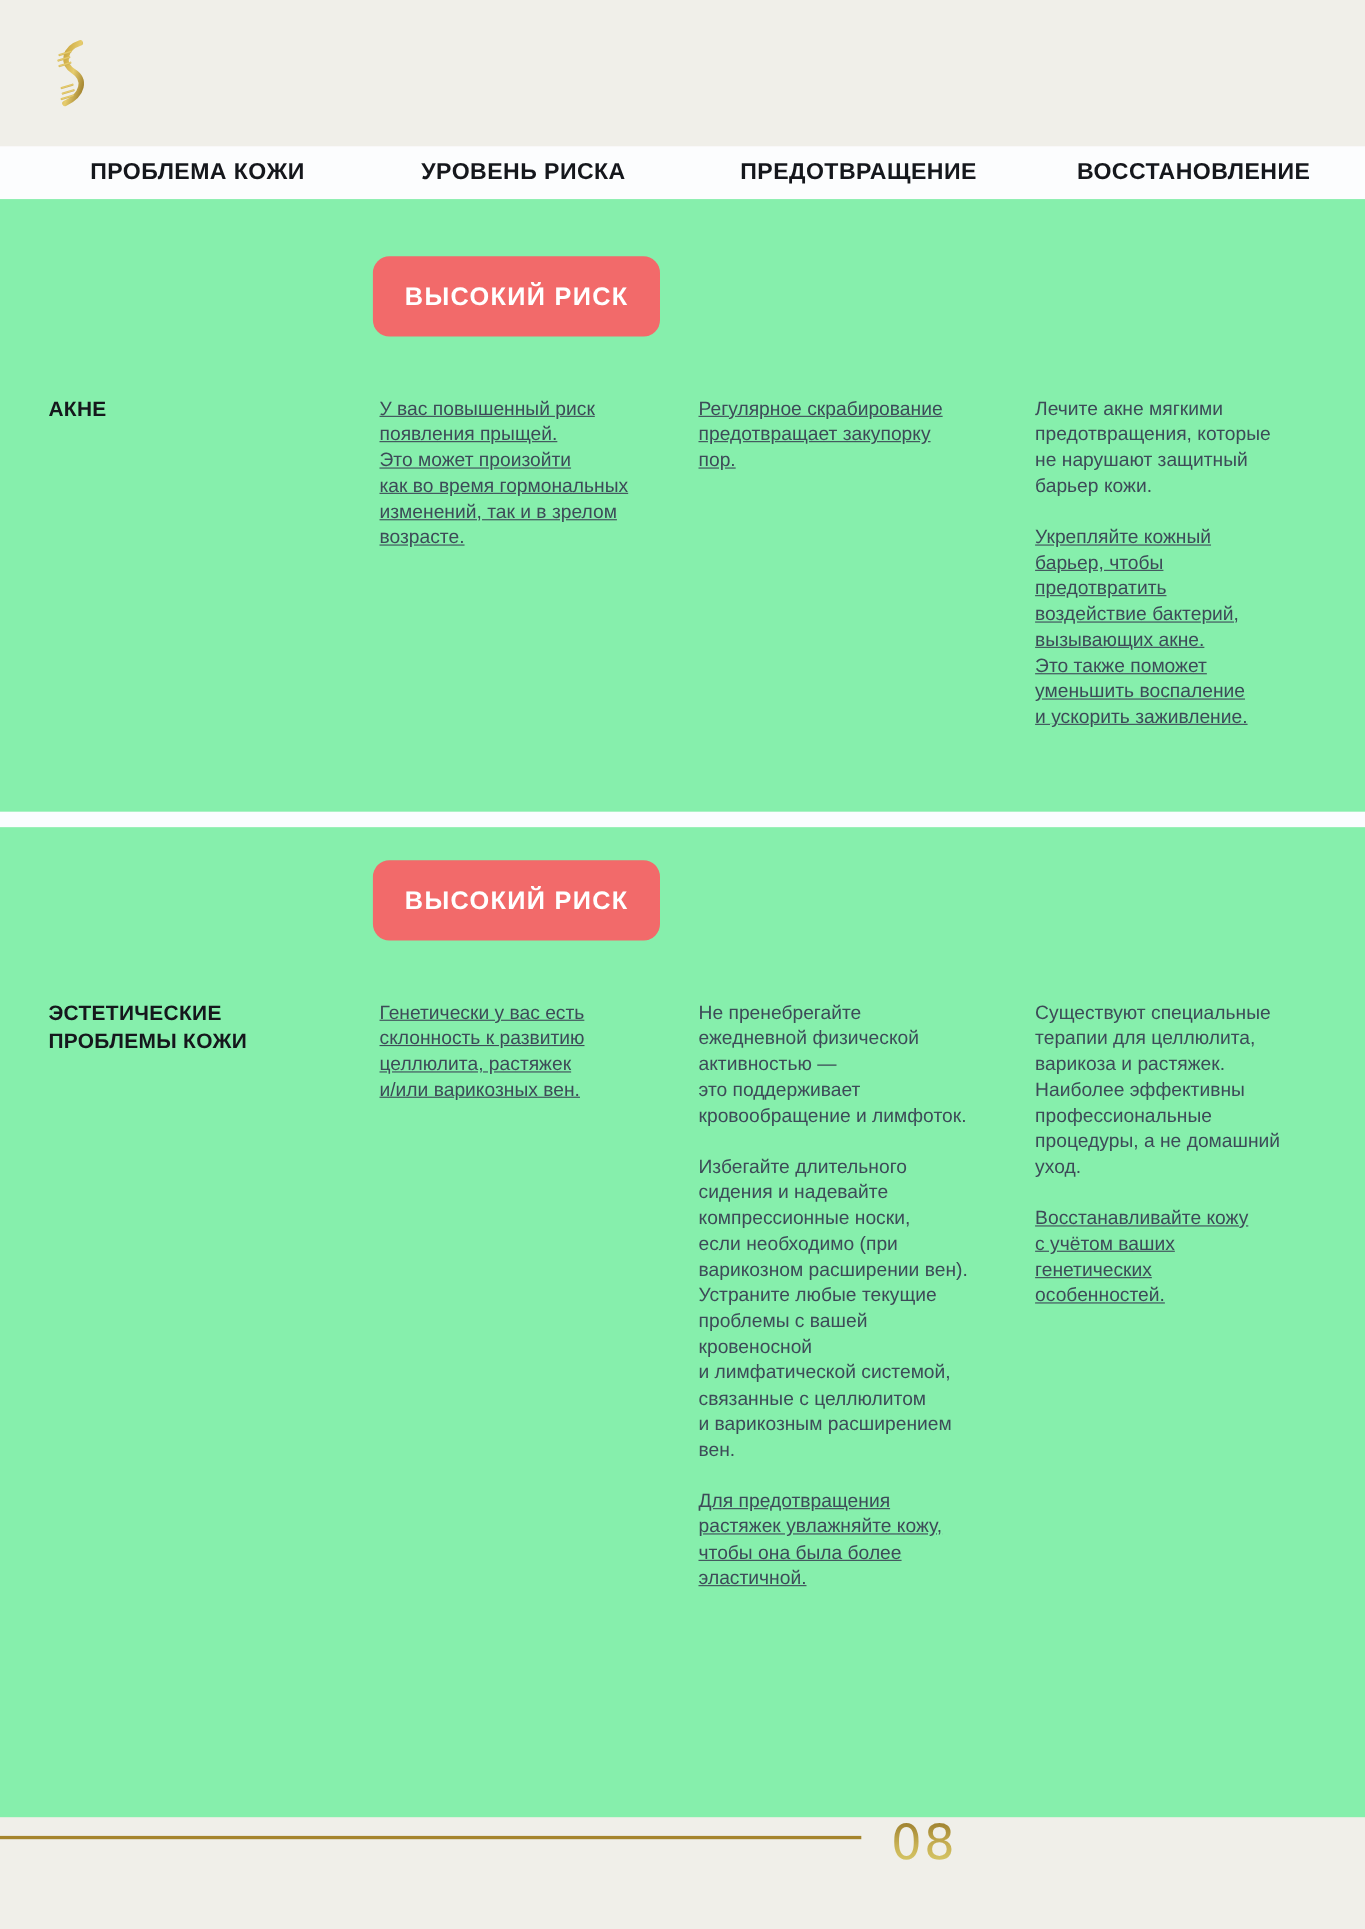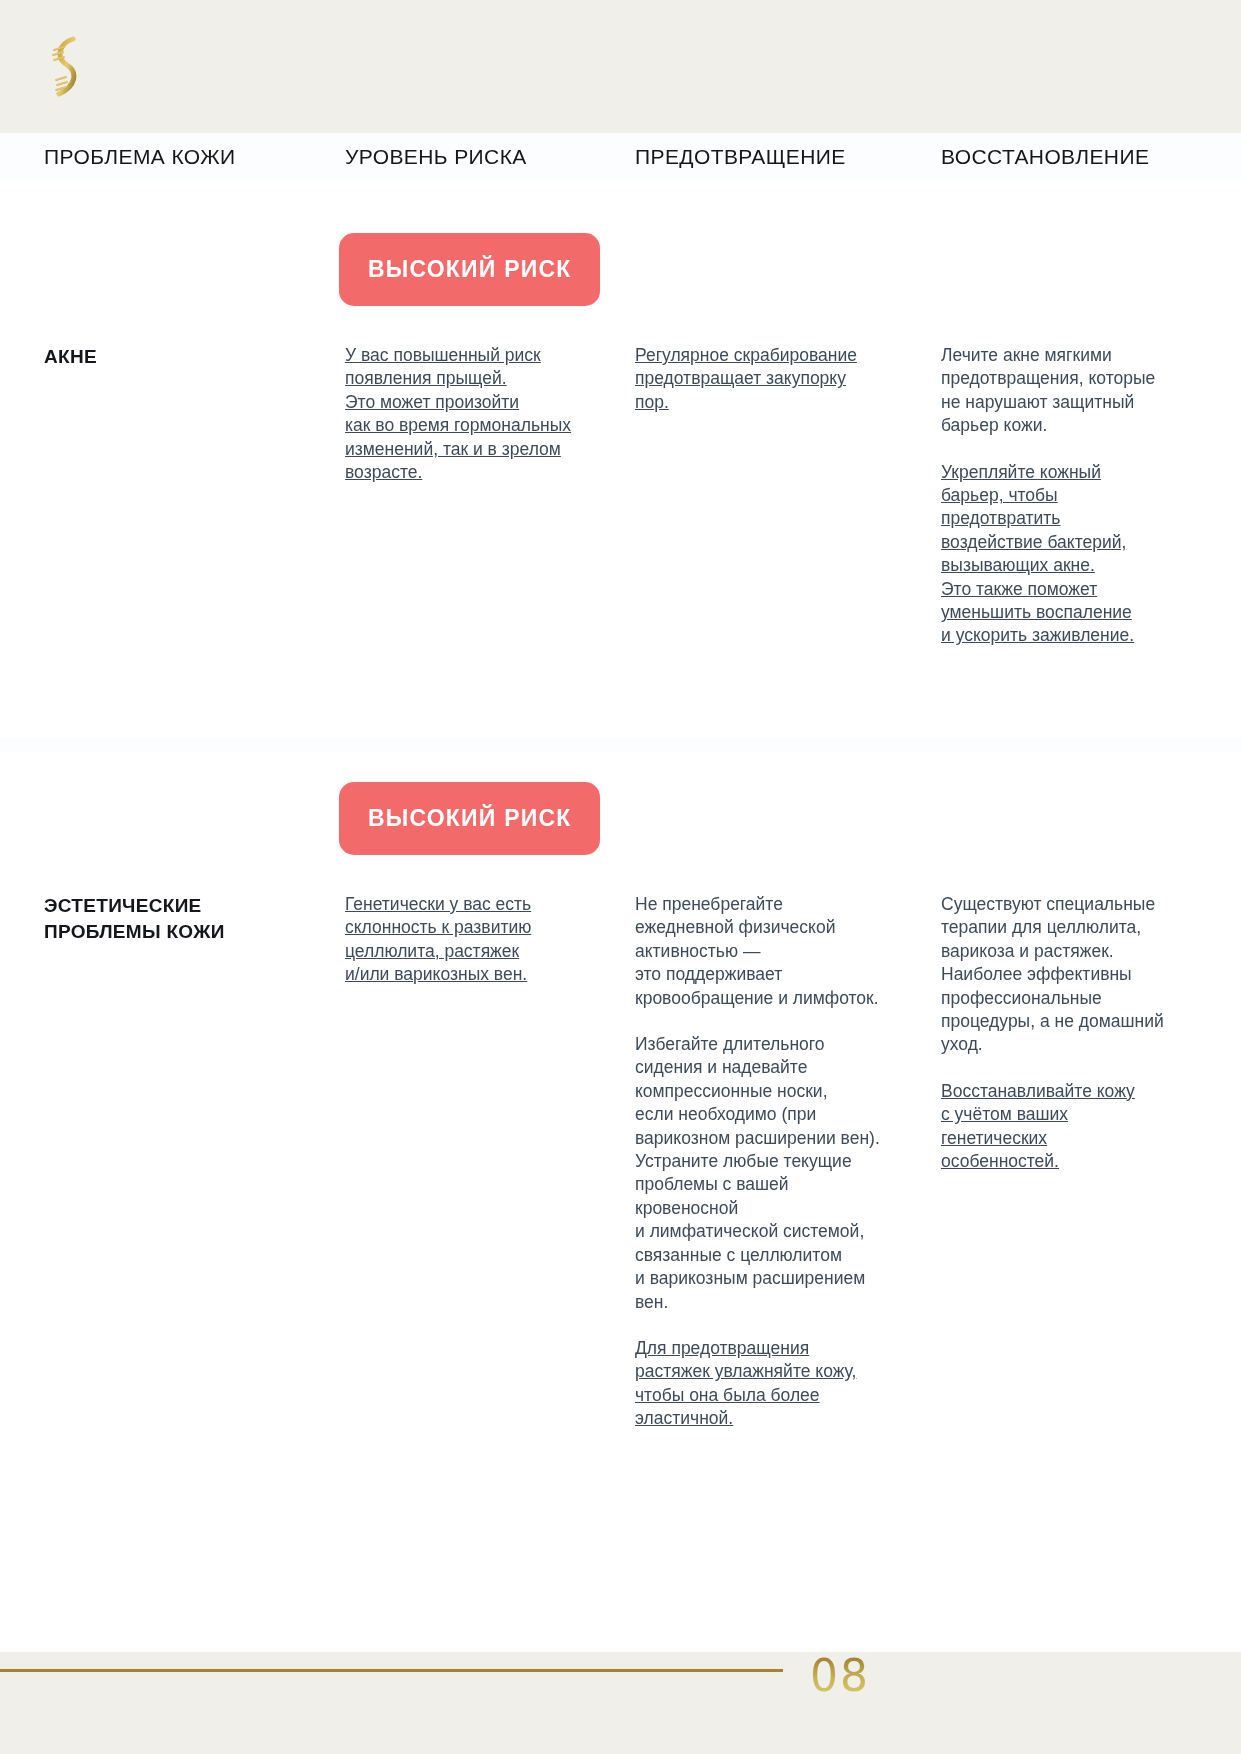--- a/index.html
+++ b/index.html
@@ -14,43 +14,44 @@
   .top-band{position:relative;height:133px;}
   .logo{position:absolute;left:46px;top:36px;}
   
   .table-head{
     height:48px;background:#fcfdfe;
     display:grid;grid-template-columns:301px 290px 306px 1fr;
     padding-left:44px;padding-right:40px;box-sizing:border-box;
     align-items:center;
   }
   .table-head .hcell{
-    font-size:21px;font-weight:400;color:#15171c;letter-spacing:.4px;
+    font-size:21px;font-weight:700;color:#15171c;letter-spacing:.4px;
     white-space:nowrap;
-  }
-  
-  .panel{background:#ffffff;box-sizing:border-box;}
+    margin-left:38px;
+  }
+  
+  .panel{background:#86efac;box-sizing:border-box;}
   .panel-acne{height:557px;}
   .panel-gap{height:14px;background:#fbfdff;}
   .panel-aesthetic{height:900px;}
   .row{
     display:grid;grid-template-columns:301px 290px 306px 1fr;
     padding-left:44px;padding-right:40px;box-sizing:border-box;
   }
   .badge{
     display:inline-block;
     background:#f26a6a;color:#ffffff;
     font-size:23px;font-weight:700;letter-spacing:1.2px;
     padding:23px 29px;border-radius:15px;
     white-space:nowrap;
   }
   .badge-wrap{margin-left:-6px;}
   .panel-acne .badge-row{padding-top:52px;}
   .panel-aesthetic .badge-row{padding-top:30px;}
-  .content-row{margin-top:38px;}
+  .content-row{margin-top:54px;}
   .problem{
     font-size:19px;font-weight:700;color:#15171c;
     line-height:26px;letter-spacing:.3px;white-space:pre-line;
   }
   .cell p{
     margin:0 0 23px 0;
     font-size:17.5px;line-height:23.4px;color:#3d4b58;
     white-space:pre-line;
   }
   .cell p:last-child{margin-bottom:0;text-decoration:underline;}

